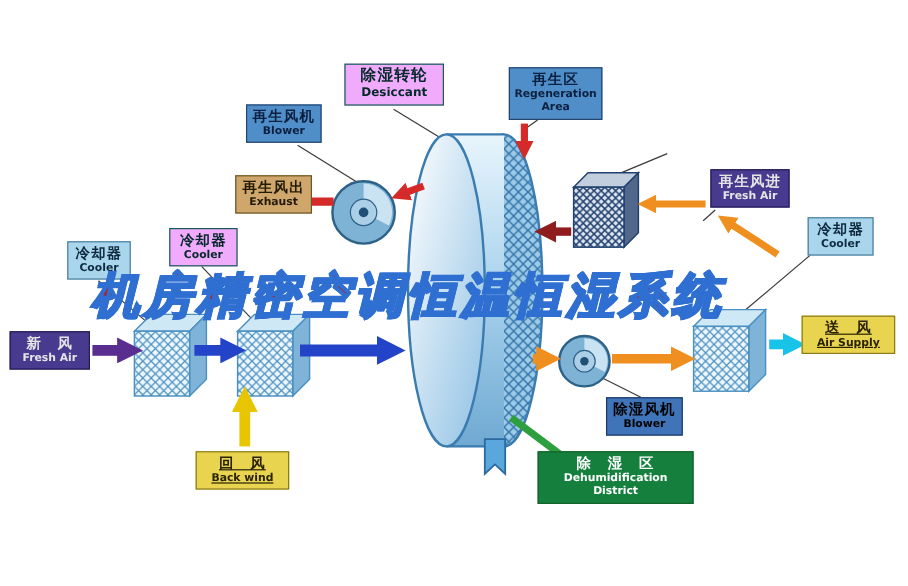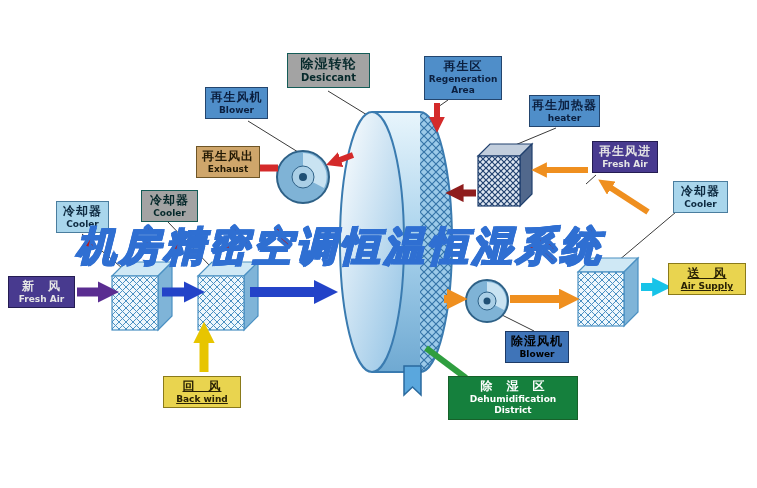--- a/index.html
+++ b/index.html
@@ -10,21 +10,21 @@
   #stage{position:relative;width:757px;height:488px;background:#ffffff;}
   #diagram-svg{position:absolute;left:0;top:0;}
   .lbl{
     position:absolute;box-sizing:border-box;border:1px solid #3a3a3a;
     text-align:center;padding:2px 1px;line-height:1.25;font-weight:bold;z-index:5;
   }
   .lbl .zh{display:block;font-size:12px;letter-spacing:1px;white-space:nowrap;}
   .lbl .en{display:block;font-size:9px;word-wrap:break-word;}
   .lbl-blue{background:#4f8ec9;color:#0b1f3f;border-color:#23456e;}
   .lbl-bluedark{background:#3f74b8;color:#000000;border-color:#1d3a66;}
-  .lbl-teal{background:#a3a3a3;color:#05282a;border-color:#145c57;}
+  .lbl-teal{background:#f0abfc;color:#05282a;border-color:#145c57;}
   .lbl-tan{background:#cfa66b;color:#231a05;border-color:#6e5526;margin-left:28px;}
   .lbl-lightblue{background:#a9d6ec;color:#0d2a40;border-color:#4a7d9e;}
   .lbl-purple{background:#483a8f;color:#e5e5e5;border-color:#241c52;}
   .lbl-yellow{background:#e9d44f;color:#2a2205;border-color:#8a7a1a;text-decoration:underline;}
   .lbl-green{background:#15803d;color:#ffffff;border-color:#17612a;}
   #watermark{
     position:absolute;left:76px;top:219px;z-index:9;
     font-size:40px;font-weight:bold;font-style:italic;letter-spacing:4px;
     color:#b91c1c;white-space:nowrap;
     -webkit-text-stroke:2px #2f6fd2;
@@ -167,24 +167,20 @@
   <div class="lbl lbl-teal" style="left:287px;top:53px;width:83px">
     <span class="zh" style="font-size:13px">除湿转轮</span>
     <span class="en" style="font-size:10px">Desiccant</span>
   </div>
 
   <div class="lbl lbl-blue" style="left:424px;top:56px;width:78px">
     <span class="zh">再生区</span>
     <span class="en">Regeneration Area</span>
   </div>
 
-  <div class="lbl lbl-blue" style="left:529px;top:95px;width:71px">
-    <span class="zh">再生加热器</span>
-    <span class="en">heater</span>
-  </div>
 
   <div class="lbl lbl-tan" style="left:168px;top:146px;width:64px">
     <span class="zh">再生风出</span>
     <span class="en">Exhaust</span>
   </div>
 
   <div class="lbl lbl-teal" style="left:141px;top:190px;width:57px">
     <span class="zh">冷却器</span>
     <span class="en">Cooler</span>
   </div>

